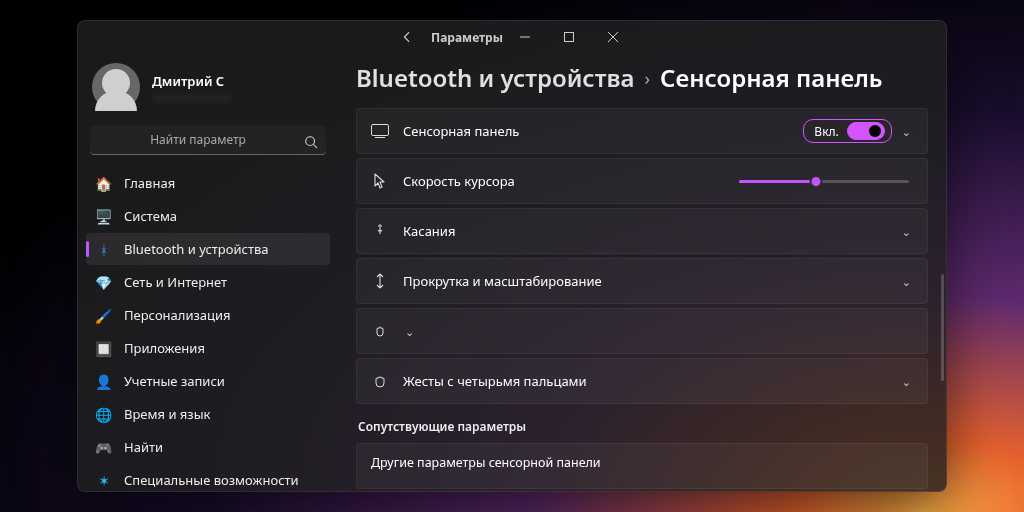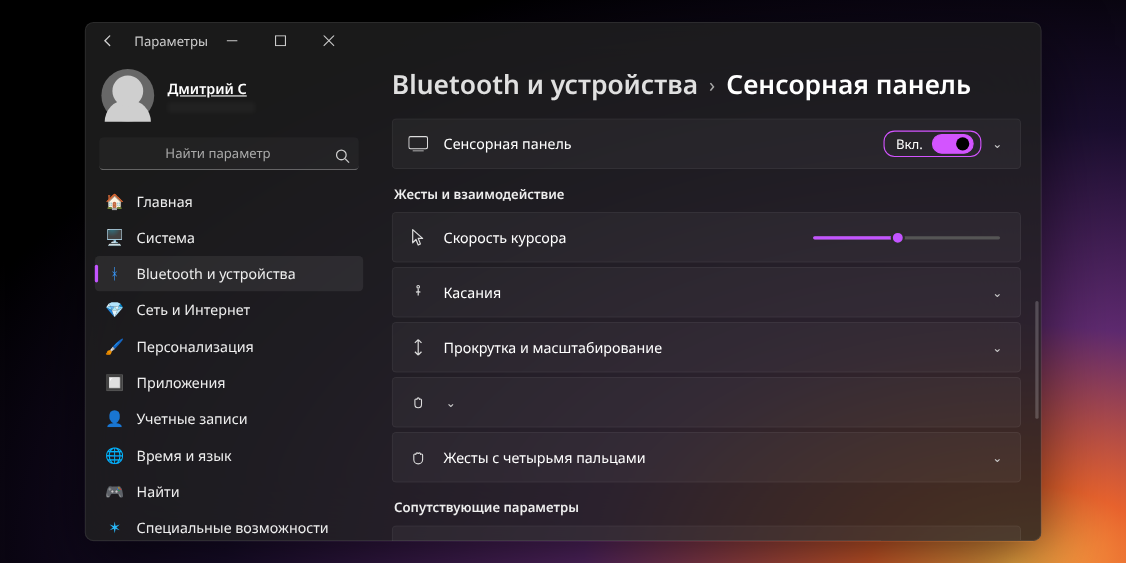--- a/index.html
+++ b/index.html
@@ -13,31 +13,31 @@
     background: rgba(32,32,32,0.82);
     backdrop-filter: blur(30px);
     border: 1px solid rgba(255,255,255,0.08);
     border-radius: 8px;
     overflow: hidden;
     display: flex; flex-direction: column;
     color: #ffffff;
     box-shadow: 0 20px 60px rgba(0,0,0,0.6);
   }
   .titlebar {
-    height: 32px; display: flex; align-items: center; justify-content: flex-start;
-    padding: 0 2px 0 10px; font-size: 12px;
+    height: 32px; display: flex; align-items: center; justify-content: center;
+    padding: 0 2px 0 10px; font-size: 12px; font-weight: bold;
   }
   .titlebar-left { display: flex; align-items: center; gap: 14px; }
   .back-btn { width: 20px; height: 20px; display:flex;align-items:center;justify-content:center; color:#ccc; cursor:pointer; border-radius:4px;}
   .title-txt { color: #ccc; font-size: 12px;}
   .win-controls { display: flex; }
   .win-btn { width: 44px; height: 30px; display:flex;align-items:center;justify-content:center; color:#ccc; cursor:pointer;}
   .body { flex:1; display:flex; overflow:hidden;}
   .sidebar { width: 260px; padding: 4px 8px 8px 8px; display:flex; flex-direction:column; overflow-y:auto;}
-  .profile { display:flex; align-items:center; gap:12px; padding: 6px 6px 14px 6px; text-decoration: underline;}
+  .profile { display:flex; align-items:center; gap:12px; padding: 6px 6px 14px 6px;}
   .avatar { width:48px; height:48px; background:#676767; border-radius:50%; display:flex;align-items:center;justify-content:center; position:relative;}
   .avatar::after{content:""; position:absolute; width:28px;height:28px; background:#cfcfcf; border-radius:50%; top:6px;}
   .avatar::before{content:""; position:absolute; width:42px;height:20px; background:#cfcfcf; border-radius:20px 20px 0 0; bottom:0;}
   .profile-name{font-size:13px; font-weight:600;}
   .profile-sub{font-size:11px; color:transparent; background:rgba(255,255,255,0.03); width:80px; height:10px; border-radius:2px; margin-top:3px; filter:blur(2px);}
   .search { position:relative; margin: 0 4px 12px 4px;}
   .search input{
     width:100%; height:30px; background:rgba(255,255,255,0.04); border:none; border-bottom:1px solid rgba(255,255,255,0.3);
     border-radius:4px; padding:0 30px 0 10px; color:#fff; font-size:12px;text-align:center;
   }
@@ -195,21 +195,20 @@
         <span class="clabel">Сенсорная панель</span>
         <div class="toggle-wrap">
           <div class="toggle-frame">
             <span class="toggle-label">Вкл.</span>
             <div class="toggle"></div>
           </div>
           <span class="chev">⌄</span>
         </div>
       </div>
 
-      <div class="section-title">Жесты и взаимодействие</div>
 
       <div class="card">
         <span class="cicon">
           <svg width="14" height="16" viewBox="0 0 14 16">
               <path d="M2 1 L2 13 L5 10 L7 15 L9 14 L7 9 L11 9 Z" stroke="currentColor" fill="none" stroke-width="1.1" stroke-linejoin="round"></path>
             </svg>
         </span>
         <span class="clabel">Скорость курсора</span>
         <div class="slider-track">
           <div class="slider-fill"></div>

